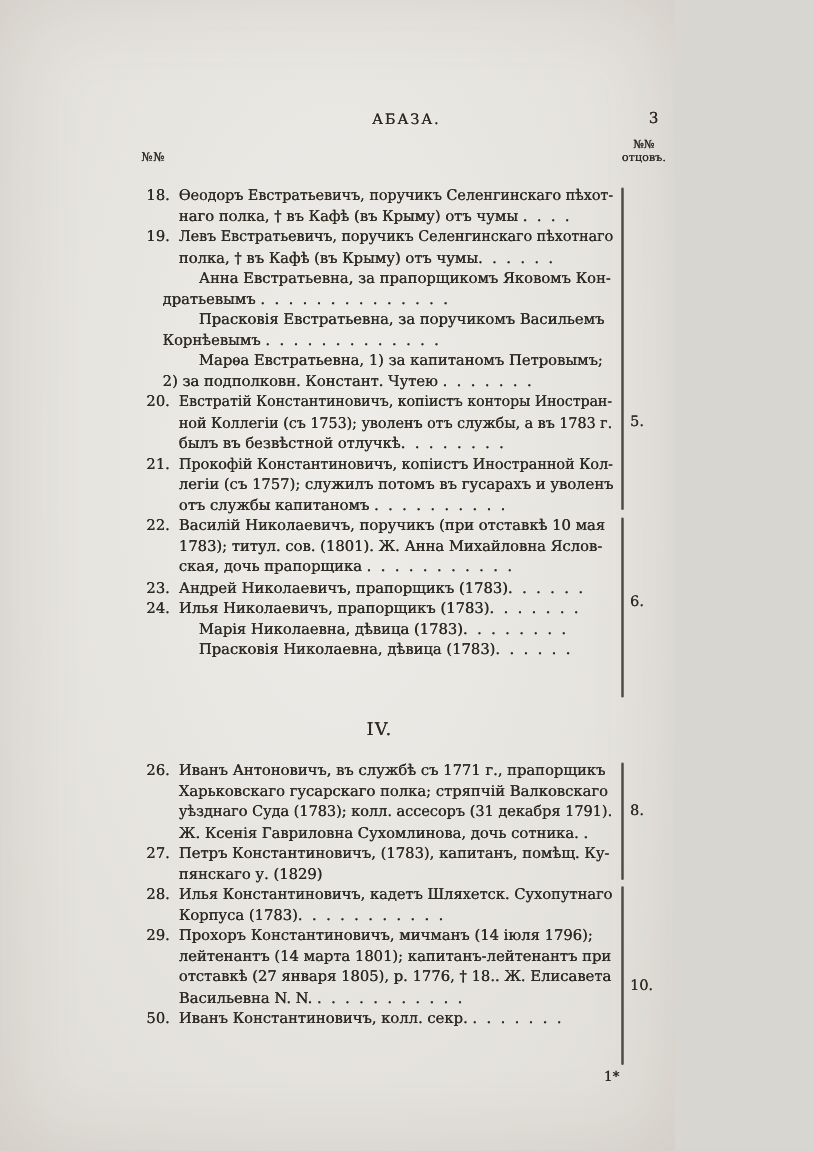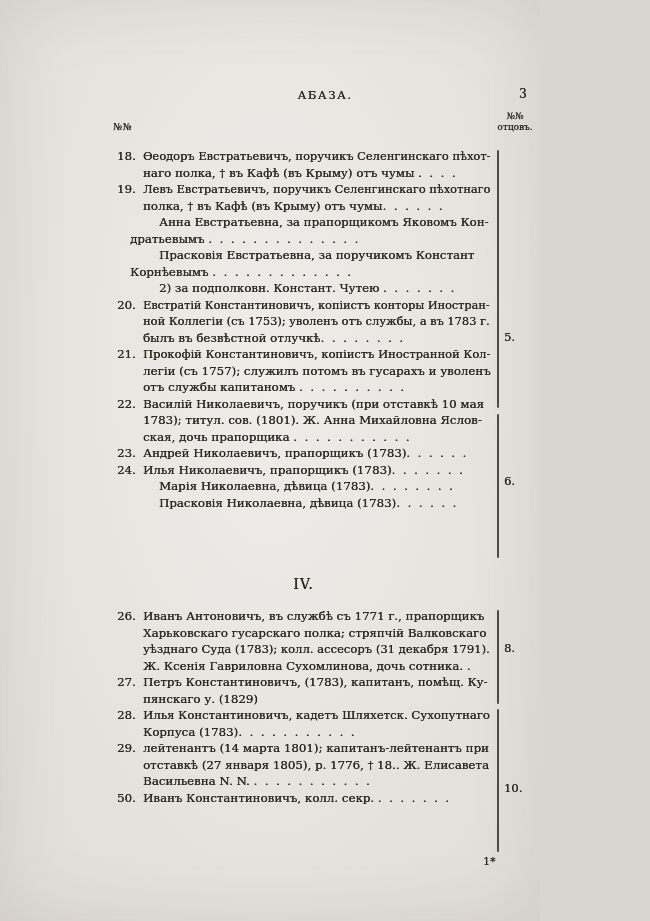--- a/index.html
+++ b/index.html
@@ -96,24 +96,25 @@
       <div class="entry">
         <span class="num">19.</span>
         <div class="line j" style="transform-origin: left center; transform: scaleX(0.963889);">Левъ Евстратьевичъ, поручикъ Селенгинскаго пѣхотнаго</div>
         <div class="line">полка, † въ Кафѣ (въ Крыму) отъ чумы.  .  .  .  .  .</div>
       </div>
       <div class="entry sub">
         <div class="line j">Анна Евстратьевна, за прапорщикомъ Яковомъ Кон-</div>
         <div class="line">дратьевымъ .  .  .  .  .  .  .  .  .  .  .  .  .  .</div>
       </div>
       <div class="entry sub">
-        <div class="line j">Прасковія Евстратьевна, за поручикомъ Констант</div>
+        <div class="line j">Прасковія Евстратьевна, за поручикомъ Васильемъ</div>
         <div class="line">Корнѣевымъ .  .  .  .  .  .  .  .  .  .  .  .  .</div>
       </div>
       <div class="entry sub">
+        <div class="line j">Марѳа Евстратьевна, 1) за капитаномъ Петровымъ;</div>
         <div class="line">2) за подполковн. Констант. Чутею .  .  .  .  .  .  .</div>
       </div>
       <div class="entry">
         <span class="num">20.</span>
         <div class="line j" style="transform-origin: left center; transform: scaleX(0.953297);">Евстратій Константиновичъ, копіистъ конторы Иностран-</div>
         <div class="line j" style="transform-origin: left center; transform: scaleX(0.966574);">ной Коллегіи (съ 1753); уволенъ отъ службы, а въ 1783 г.</div>
         <div class="line">былъ въ безвѣстной отлучкѣ.  .  .  .  .  .  .  .</div>
       </div>
       <div class="entry">
         <span class="num">21.</span>
@@ -158,20 +159,21 @@
         <div class="line j">Петръ Константиновичъ, (1783), капитанъ, помѣщ. Ку-</div>
         <div class="line">пянскаго у. (1829)</div>
       </div>
       <div class="entry">
         <span class="num">28.</span>
         <div class="line j" style="transform-origin: left center; transform: scaleX(0.991429);">Илья Константиновичъ, кадетъ Шляхетск. Сухопутнаго</div>
         <div class="line">Корпуса (1783).  .  .  .  .  .  .  .  .  .  .</div>
       </div>
       <div class="entry">
         <span class="num">29.</span>
+        <div class="line j">Прохоръ Константиновичъ, мичманъ (14 іюля 1796);</div>
         <div class="line j">лейтенантъ (14 марта 1801); капитанъ-лейтенантъ при</div>
         <div class="line j">отставкѣ (27 января 1805), р. 1776, † 18.. Ж. Елисавета</div>
         <div class="line">Васильевна N. N. .  .  .  .  .  .  .  .  .  .  .</div>
       </div>
       <div class="entry">
         <span class="num">50.</span>
         <div class="line">Иванъ Константиновичъ, колл. секр. .  .  .  .  .  .  .</div>
       </div>
     </div>
 

